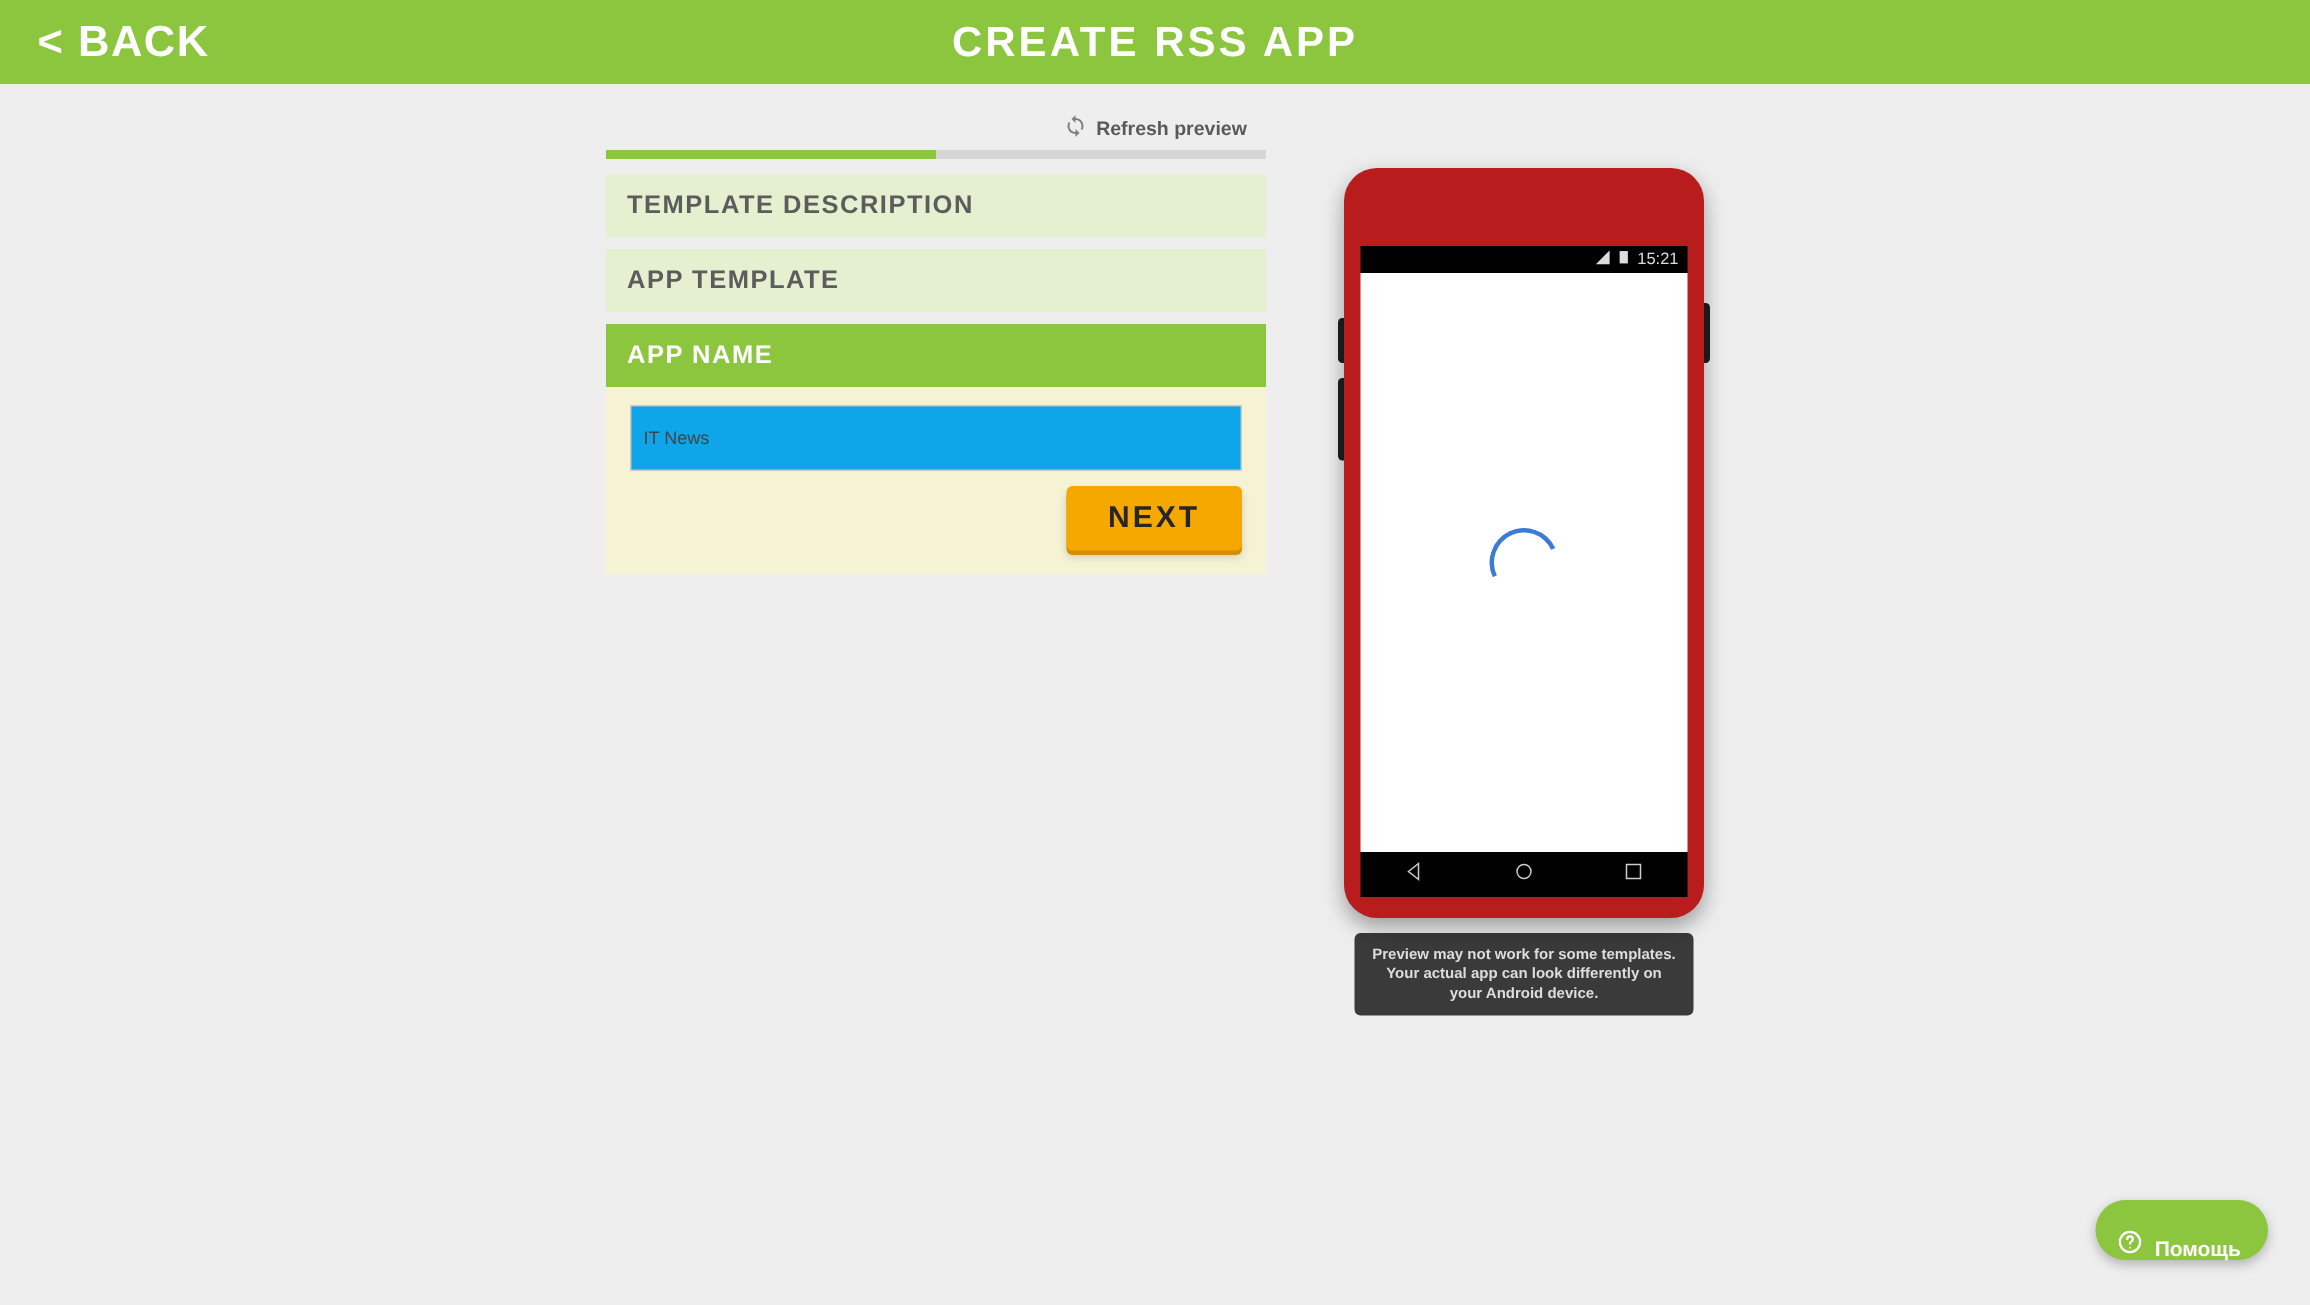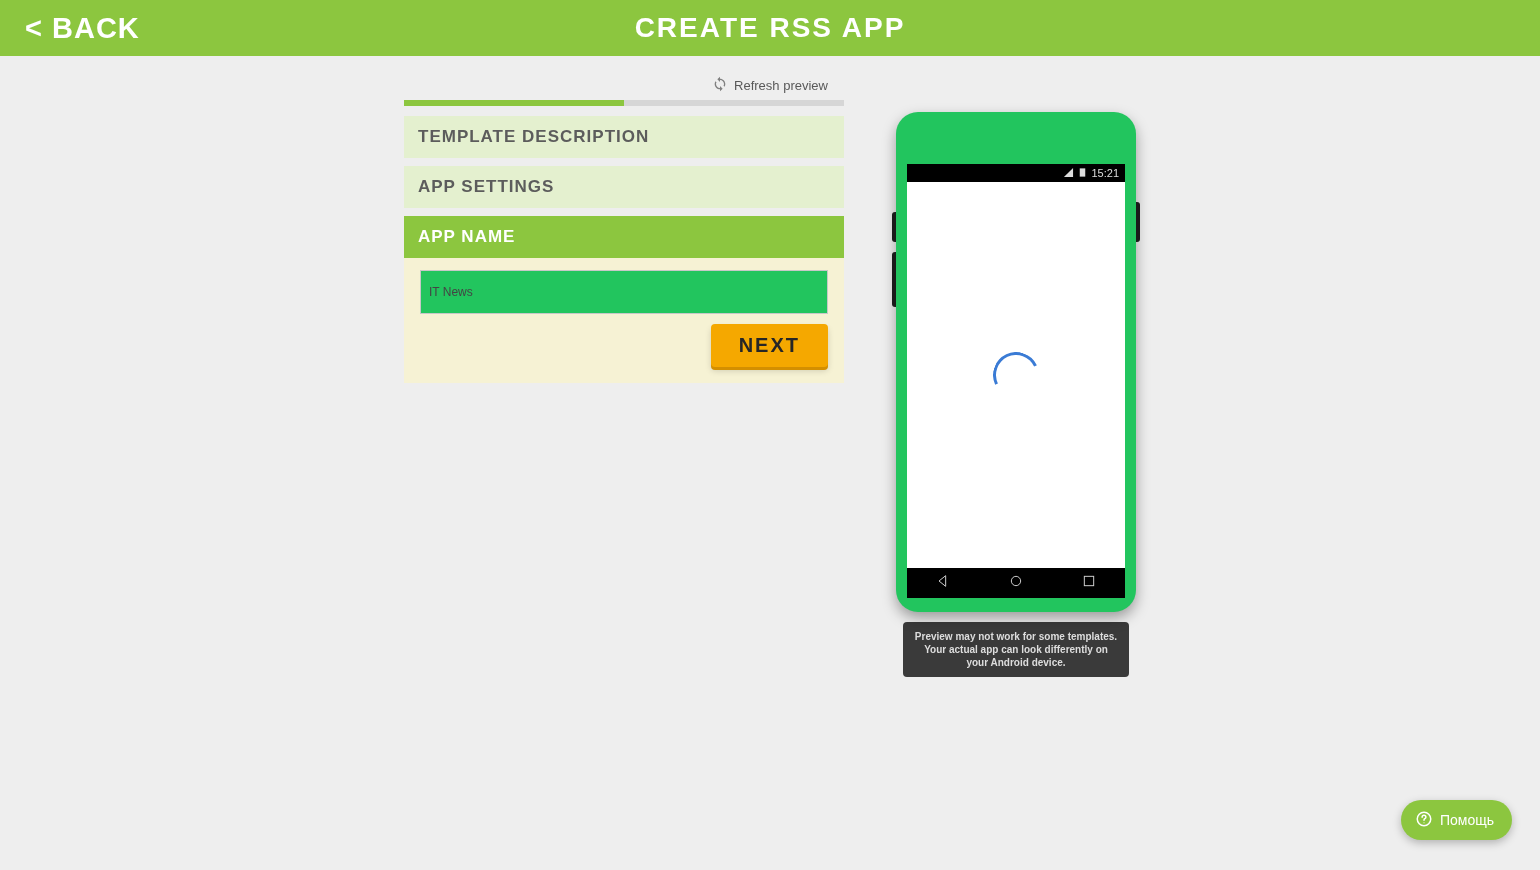--- a/index.html
+++ b/index.html
@@ -6,51 +6,51 @@
   html,body{width:1540px;height:870px;font-family:Arial,Helvetica,sans-serif;background:#eeeeee;overflow:hidden;}
   
   .header{background:#8cc63f;height:56px;display:flex;align-items:center;position:relative;}
   .back{position:absolute;left:25px;color:#fff;font-size:29px;font-weight:bold;letter-spacing:1px;cursor:pointer;}
   .title{flex:1;text-align:center;color:#fff;font-size:28px;font-weight:bold;letter-spacing:2px;}
   
   .wrap{display:flex;gap:30px;width:1090px;margin:10px auto 0 auto;}
   .left{width:440px;}
   .right{width:620px;display:flex;flex-direction:column;align-items:center;}
   
-  .refresh{display:flex;align-items:center;gap:6px;color:#595959;font-size:13px;margin:4px 0 10px 0;cursor:pointer;}
+  .refresh{display:flex;align-items:center;gap:6px;color:#595959;font-size:13px;margin:4px 0 10px 0;cursor:pointer;font-weight:bold;}
   .refresh svg{width:16px;height:16px;fill:#808080;}
   
   .progress{width:100%;height:6px;background:#d6d6d6;margin-bottom:10px;}
   .progress .fill{height:100%;width:50%;background:#8cc63f;}
   
   .sect{height:42px;display:flex;align-items:center;padding:0 14px;font-size:17px;font-weight:bold;letter-spacing:1px;margin-bottom:8px;color:#5c5c5c;}
   .sect-pale{background:#e4f0cf;}
   .sect-active{background:#8cc63f;color:#fff;}
   
   .form-area{background:#f6f2d4;padding:12px 16px 16px 16px;}
-  .text-input{width:100%;height:44px;border:1px solid #c8c8c8;background:#22c55e;padding:18px 8px;font-size:12px;color:#444;}
+  .text-input{width:100%;height:44px;border:1px solid #c8c8c8;background:#0ea5e9;padding:18px 8px;font-size:12px;color:#444;}
   .button-row{display:flex;justify-content:flex-end;margin-top:10px;}
   .next-btn{background:#f5a800;color:#262626;font-size:20px;font-weight:bold;letter-spacing:2px;border:none;padding:10px 28px;border-radius:4px;box-shadow:0 3px 0 #d48f00,0 4px 6px rgba(0,0,0,.15);cursor:pointer;}
   
-  .phone{width:240px;height:500px;background:#22c55e;border-radius:22px;box-shadow:0 6px 14px rgba(0,0,0,.35);position:relative;margin-top:12px;display:flex;flex-direction:column;align-items:center;padding:12px 0 14px 0;}
+  .phone{width:240px;height:500px;background:#b91c1c;border-radius:22px;box-shadow:0 6px 14px rgba(0,0,0,.35);position:relative;margin-top:12px;display:flex;flex-direction:column;align-items:center;padding:12px 0 14px 0;}
   .phone .side-btn{position:absolute;background:#1a1a1a;}
   .phone .sb1{left:-4px;top:100px;width:4px;height:30px;border-radius:3px 0 0 3px;}
   .phone .sb2{left:-4px;top:140px;width:4px;height:55px;border-radius:3px 0 0 3px;}
   .phone .sb3{right:-4px;top:90px;width:4px;height:40px;border-radius:0 3px 3px 0;}
   .phone .speaker{width:50px;height:6px;background:#000;border-radius:3px;margin-bottom:10px;visibility:hidden;}
   .phone .status{width:218px;height:18px;background:#000;color:#ddd;display:flex;justify-content:flex-end;align-items:center;gap:3px;padding-right:6px;font-size:11px;}
   .phone .status svg{width:11px;height:11px;fill:#ddd;}
   .phone .screen{width:218px;flex:1;background:#fff;display:flex;align-items:center;justify-content:center;}
   .spinner{width:46px;height:46px;border:3px solid transparent;border-top-color:#3a7bd5;border-left-color:#3a7bd5;border-radius:50%;transform:rotate(20deg);}
   .navbar{width:218px;height:30px;background:#000;display:flex;justify-content:space-around;align-items:center;}
   .navbar svg{width:16px;height:16px;fill:none;stroke:#ccc;stroke-width:1.5;}
   
   .note{background:#3a3a3a;color:#ddd;font-size:10px;text-align:center;border-radius:4px;width:226px;padding:8px 10px;margin-top:10px;font-weight:bold;line-height:1.3;}
   
-  .help{position:fixed;right:28px;bottom:30px;background:#8cc63f;color:#fff;height:40px;border-radius:20px;display:flex;align-items:center;padding:0 18px 0 14px;font-size:14px;font-weight:normal;box-shadow:0 3px 8px rgba(0,0,0,.25);cursor:pointer;gap:7px;}
+  .help{position:fixed;right:28px;bottom:30px;background:#8cc63f;color:#fff;height:40px;border-radius:20px;display:flex;align-items:flex-end;padding:0 18px 0 14px;font-size:14px;font-weight:bold;box-shadow:0 3px 8px rgba(0,0,0,.25);cursor:pointer;gap:7px;}
   .help svg{width:18px;height:18px;fill:none;stroke:#fff;stroke-width:2;}
 </style>
 </head>
 <body>
 
 <div class="header">
   <div class="back">&lt; BACK</div>
   <div class="title">CREATE RSS APP</div>
 </div>
 
@@ -73,21 +73,21 @@
   </div>
 </div>
 
 <div style="position:absolute;top:100px;left:50%;transform:translateX(-50%);display:flex;gap:52px;">
 
   <div style="width:440px;">
     <div class="progress">
       <div class="fill" style="width: 50%;"></div>
     </div>
     <div class="sect sect-pale">TEMPLATE DESCRIPTION</div>
-    <div class="sect sect-pale">APP SETTINGS</div>
+    <div class="sect sect-pale">APP TEMPLATE</div>
     <div class="sect sect-active">APP NAME</div>
     <div class="form-area" style="margin-top:-8px;">
       <input class="text-input" type="text" value="IT News" style="">
       <div class="button-row">
         <button class="next-btn">NEXT</button>
       </div>
     </div>
   </div>
 
   <div style="display:flex;flex-direction:column;align-items:center;">

